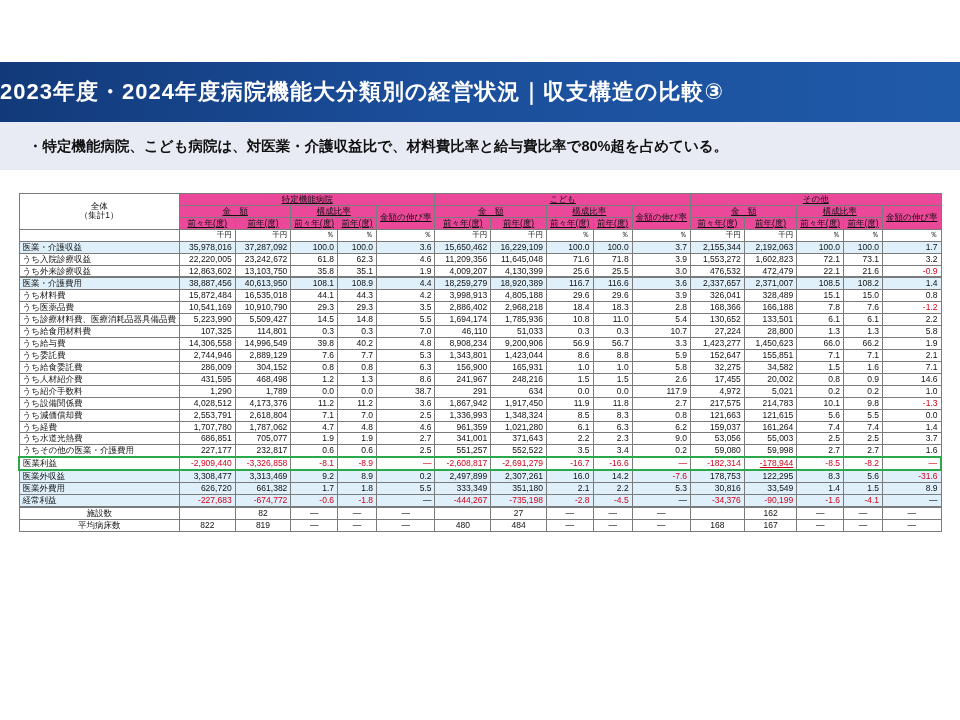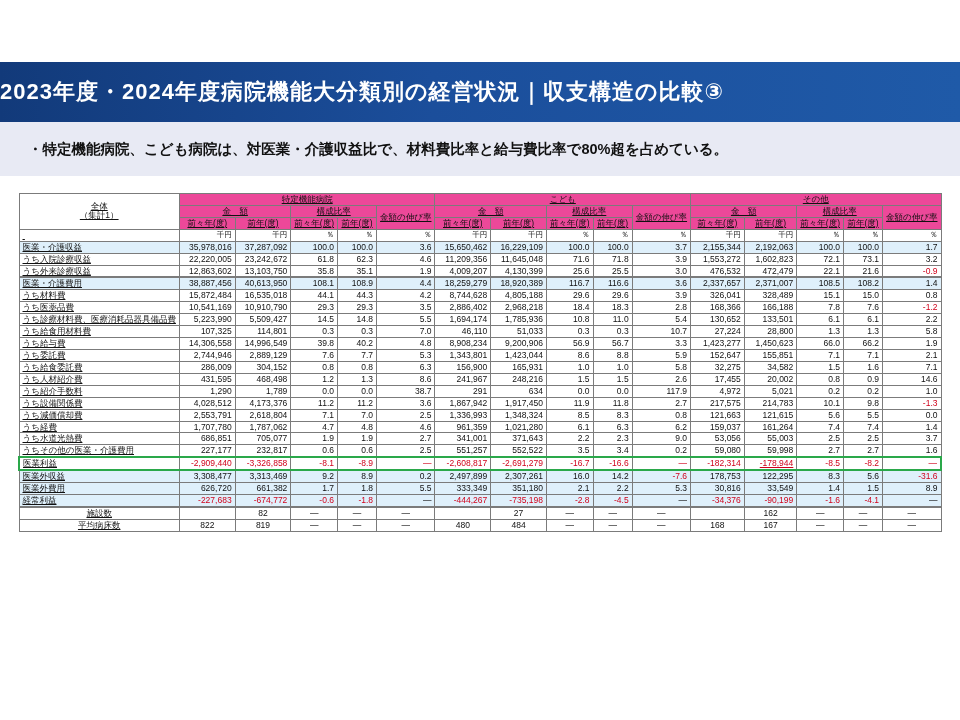--- a/index.html
+++ b/index.html
@@ -18,42 +18,42 @@
   }
   .hdr-bar{
     position:absolute;top:62px;left:0;width:960px;height:60px;
     background:linear-gradient(90deg,#123a7a 0%,#1b4e9b 45%,#1f5aa8 100%);
     display:flex;align-items:center;
   }
   .hdr-title{
     color:#fff;font-size:22px;font-weight:bold;letter-spacing:1px;
   }
   .sub-bar{
-    position:absolute;top:122px;left:0;width:960px;height:54px;
+    position:absolute;top:122px;left:0;width:960px;height:48px;
     background:#e8eaf4;display:flex;align-items:center;
   }
   .sub-text{font-size:14.5px;color:#111;padding-left:28px;font-weight:bold;}
 
   
   .tbl-wrap{position:absolute;top:193px;left:18px;width:924px;}
   table.main{
     border-collapse:collapse;width:924px;
     font-size:8.5px;line-height:1.05;
   }
   table.main td,table.main th{
     border:1px solid #7b7b7b;padding:1px 3px;font-weight:normal;
     white-space:nowrap;
   }
   .c{text-align:center;}
   .r{text-align:right;}
   .l{text-align:left;}
   .bold{font-weight:bold;}
   .hdr-cell{background:#ec4899;text-align:center;font-size:8.5px;text-decoration:underline;}
   .unit{font-size:7.5px;text-align:right;}
-  .rowlabel{width:128px;font-size:8.5px;text-decoration:underline;}
+  .rowlabel{width:128px;font-size:8.5px;}
   .indent{padding-left:8px;}
   .indent2{padding-left:14px;margin-left:18px;}
   .blue{background:#dff0fb;}
   .neg{color:#d0021b;}
   .w-amt{width:62px;}
   .w-pct{width:34px;}
   .w-gr{width:40px;}
 </style>
 </head>
 <body>
@@ -198,21 +198,21 @@
             <td class="r blue bold bold">108.2</td>
             <td class="r blue bold">1.4</td>
           </tr>
           <tr>
             <td class="rowlabel l indent">うち材料費</td>
             <td class="r">15,872,484</td>
             <td class="r bold">16,535,018</td>
             <td class="r">44.1</td>
             <td class="r bold">44.3</td>
             <td class="r">4.2</td>
-            <td class="r">8,744,628</td>
+            <td class="r">3,998,913</td>
             <td class="r bold">4,805,188</td>
             <td class="r">29.6</td>
             <td class="r bold">29.6</td>
             <td class="r">3.9</td>
             <td class="r">326,041</td>
             <td class="r bold">328,489</td>
             <td class="r">15.1</td>
             <td class="r bold">15.0</td>
             <td class="r">0.8</td>
           </tr>

